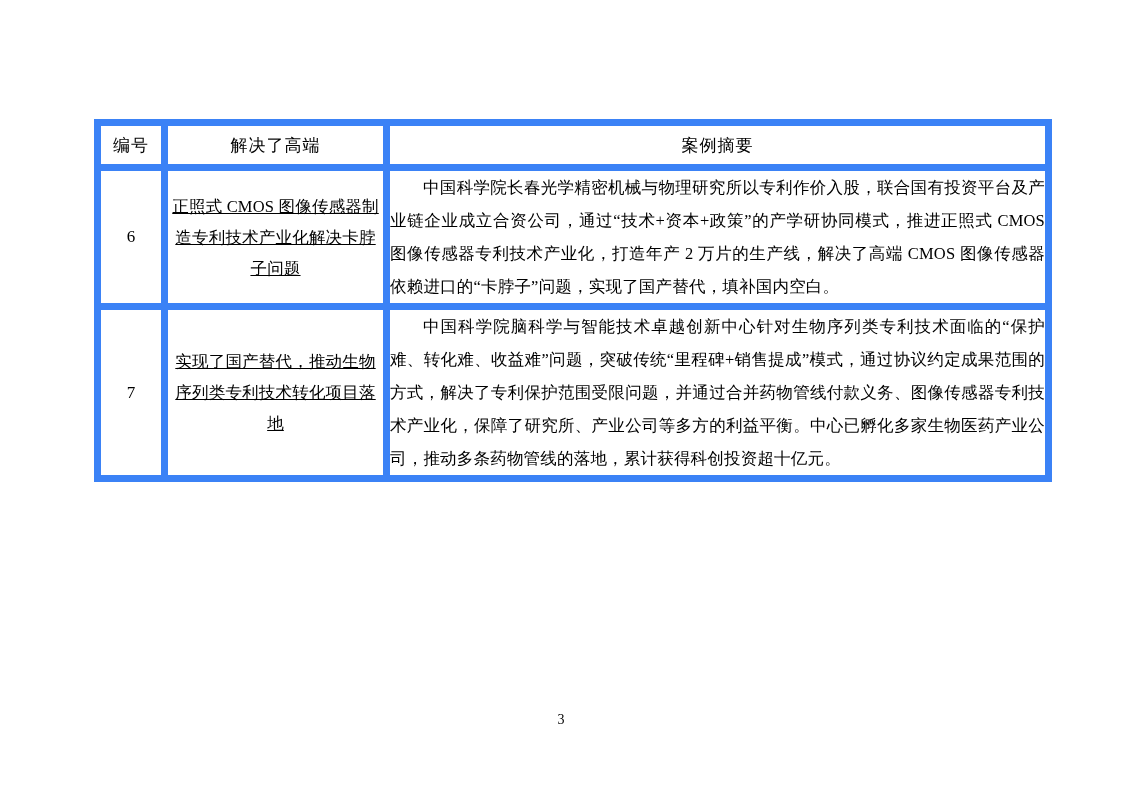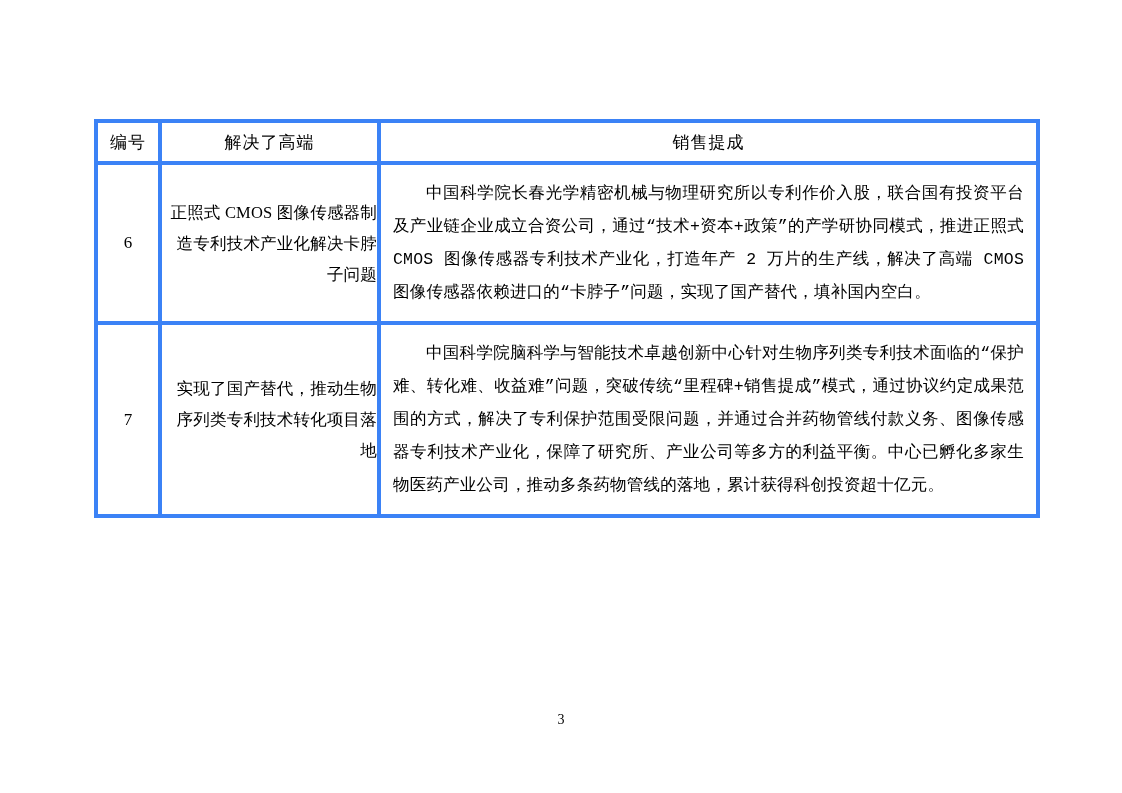--- a/index.html
+++ b/index.html
@@ -24,21 +24,21 @@
   }
   .doc-table {
     position: absolute;
     left: 94px;
     top: 119px;
     width: 930px;
     border-collapse: collapse;
     table-layout: fixed;
   }
   .doc-table td, .doc-table th {
-    border: 4px solid #3b82f6;
+    border: 7px solid #3b82f6;
     vertical-align: middle;
     padding: 0;
   }
   .col-no { width: 60px; }
   .col-name { width: 215px; }
   .col-summary { width: 655px; }
 
   .head-cell {
     height: 38px;
     text-align: center;
@@ -47,35 +47,35 @@
     letter-spacing: 1px;
   }
   .no-cell {
     text-align: center;
     font-size: 17px;
   }
   .name-cell {
     font-size: 16.5px;
     line-height: 31px;
     padding: 10px 14px 10px 16px;
-    text-align: right;
+    text-align: center;
     letter-spacing: 0.2px;
+    text-decoration: underline;
   }
   .summary-cell {
     font-size: 16.5px;
     line-height: 33px;
     padding: 14px 18px 14px 18px;
     text-align: justify;
     text-justify: inter-ideograph;
     letter-spacing: 0.2px;
   }
   .summary-cell p {
-    margin: 12px;
+    margin: 0;
     text-indent: 2em;
-    font-family: Liberation Mono, monospace;
   }
   .row-6 .name-cell, .row-6 .summary-cell { }
   .page-number {
     position: absolute;
     left: 0;
     top: 712px;
     width: 1122px;
     text-align: center;
     font-size: 14px;
     font-family: "Liberation Serif", serif;
@@ -84,21 +84,21 @@
 </head>
 <body>
 
 <div class="page">
 
   <table class="doc-table">
     <thead>
       <tr>
         <th class="head-cell col-no">编号</th>
         <th class="head-cell col-name">解决了高端</th>
-        <th class="head-cell col-summary">销售提成</th>
+        <th class="head-cell col-summary">案例摘要</th>
       </tr>
     </thead>
     <tbody>
       <tr class="row-6">
         <td class="no-cell col-no">6</td>
         <td class="name-cell col-name">正照式 CMOS 图像传感器制造专利技术产业化解决卡脖子问题</td>
         <td class="summary-cell col-summary">
           <p>中国科学院长春光学精密机械与物理研究所以专利作价入股，联合国有投资平台及产业链企业成立合资公司，通过“技术+资本+政策”的产学研协同模式，推进正照式 CMOS 图像传感器专利技术产业化，打造年产 2 万片的生产线，解决了高端 CMOS 图像传感器依赖进口的“卡脖子”问题，实现了国产替代，填补国内空白。</p>
         </td>
       </tr>

